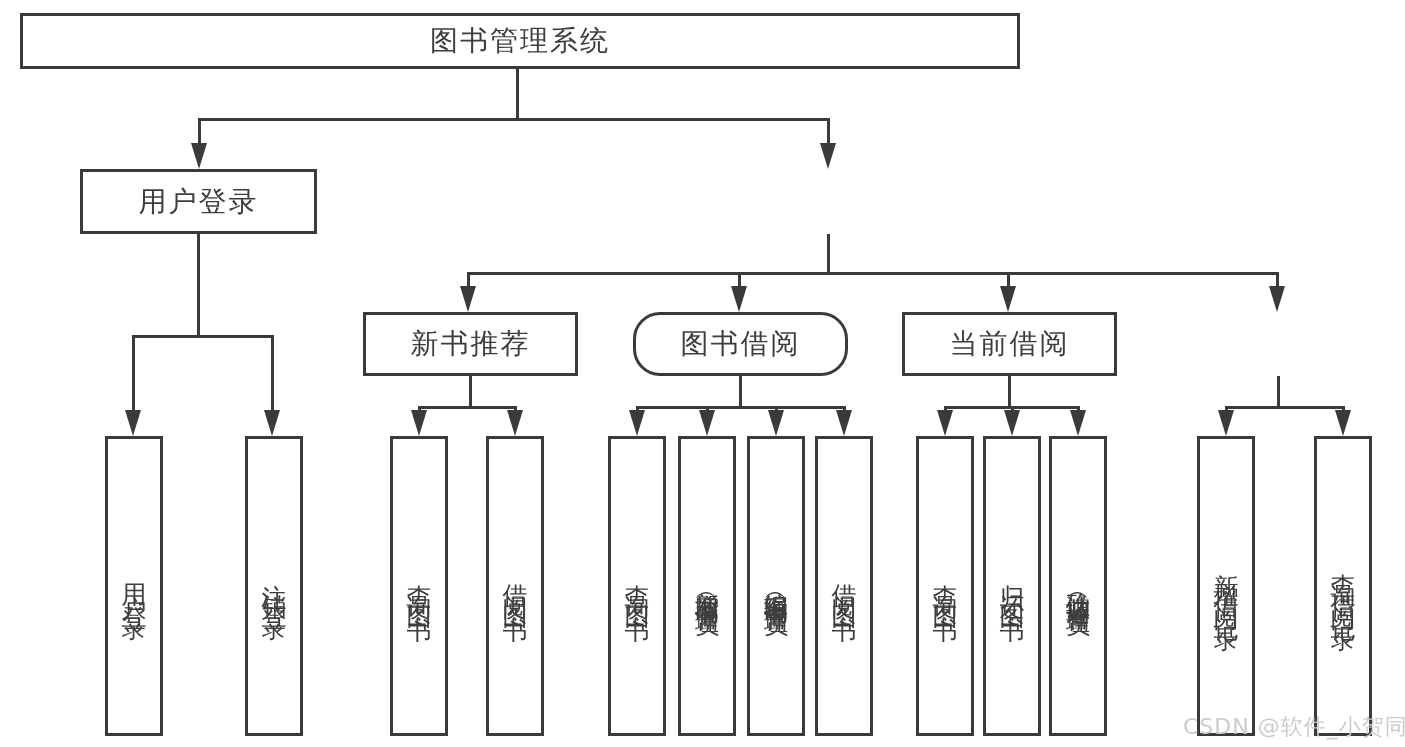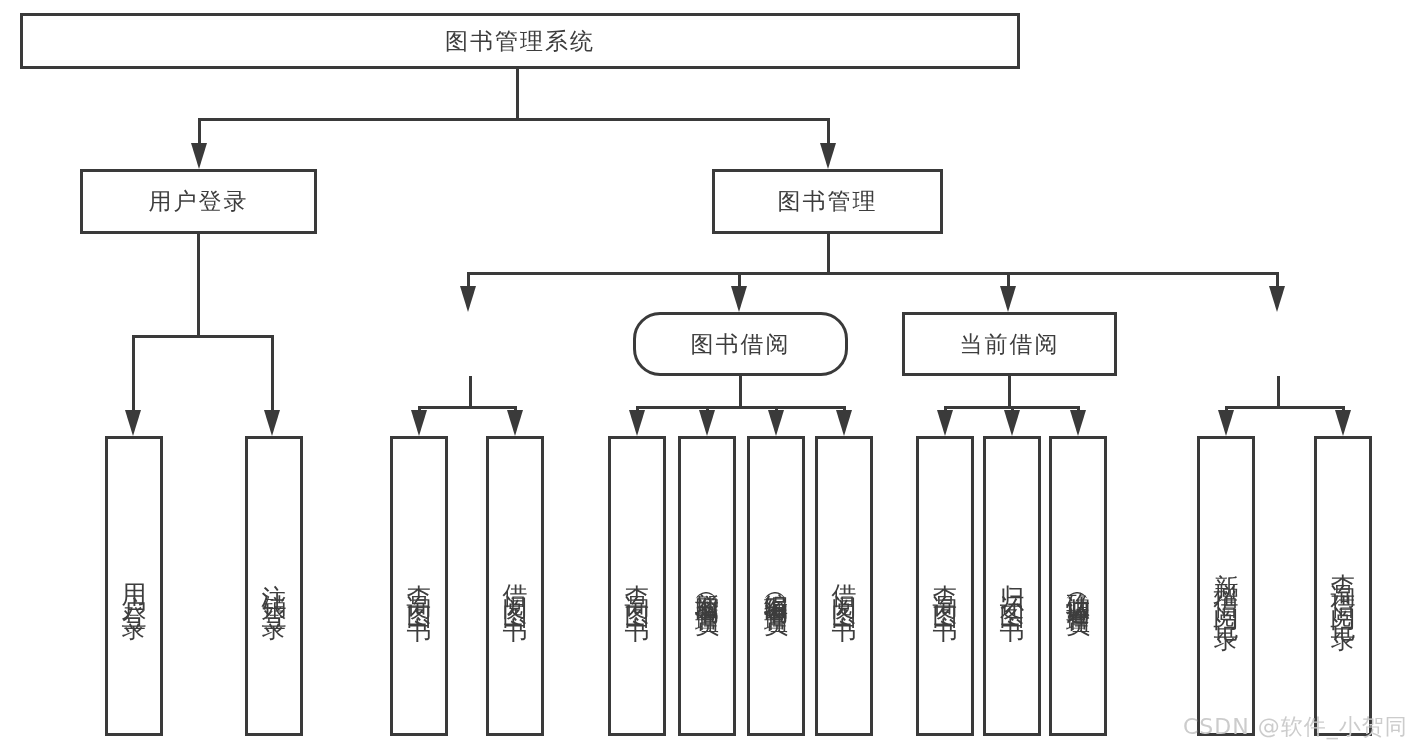--- a/index.html
+++ b/index.html
@@ -9,21 +9,21 @@
     --background:#ffffff;
   }
   html,body{margin:0;padding:0;background:var(--background);}
   .canvas{
     position:relative;width:1405px;height:747px;background:var(--background);
     font-family:"DejaVu Sans","Liberation Sans",sans-serif;overflow:hidden;
   }
   .hbox{
     position:absolute;box-sizing:border-box;border:3px solid var(--line);
     background:var(--background);display:flex;align-items:center;justify-content:center;
-    font-size:23px;color:var(--text);letter-spacing:2px;white-space:nowrap;
+    font-size:28px;color:var(--text);letter-spacing:2px;white-space:nowrap;
   }
   .leaf{
     position:absolute;box-sizing:border-box;border:3px solid var(--line);
     top:436px;width:58px;height:300px;background:var(--background);
     display:flex;align-items:center;justify-content:center;
   }
   .vtext{
     writing-mode:vertical-lr;font-size:25px;color:var(--text);
     letter-spacing:11px;line-height:1;white-space:nowrap;
   }
@@ -48,40 +48,40 @@
   <div class="hbox" style="left:20px;top:13px;width:1000px;height:56px;">图书管理系统</div>
 
   <div class="vline" style="left:516px;top:69px;height:49px;"></div>
   <div class="hline" style="left:199px;top:118px;width:631px;"></div>
   <div class="vline" style="left:198px;top:118px;height:28px;"></div>
   <div class="arrow" style="left:191px;top:143px;"></div>
   <div class="vline" style="left:827px;top:118px;height:28px;"></div>
   <div class="arrow" style="left:820px;top:143px;"></div>
 
   <div class="hbox" style="left:80px;top:169px;width:237px;height:65px;">用户登录</div>
-  <div class="hbox" style="left:712px;top:169px;width:231px;height:65px;">图书管理</div>
 
   <div class="vline" style="left:197px;top:234px;height:101px;"></div>
   <div class="hline" style="left:133px;top:335px;width:140px;"></div>
   <div class="vline" style="left:132px;top:335px;height:76px;"></div>
   <div class="arrow" style="left:125px;top:410px;"></div>
   <div class="vline" style="left:271px;top:335px;height:76px;"></div>
   <div class="arrow" style="left:264px;top:410px;"></div>
 
   <div class="vline" style="left:827px;top:234px;height:38px;"></div>
   <div class="hline" style="left:468px;top:272px;width:810px;"></div>
   <div class="vline" style="left:467px;top:272px;height:16px;"></div>
   <div class="arrow" style="left:460px;top:286px;"></div>
   <div class="vline" style="left:738px;top:272px;height:16px;"></div>
   <div class="arrow" style="left:731px;top:286px;"></div>
   <div class="vline" style="left:1007px;top:272px;height:16px;"></div>
   <div class="arrow" style="left:1000px;top:286px;"></div>
   <div class="vline" style="left:1276px;top:272px;height:16px;"></div>
   <div class="arrow" style="left:1269px;top:286px;"></div>
 
+  <div class="hbox" style="left:363px;top:312px;width:215px;height:64px;">新书推荐</div>
   <div class="hbox" style="left:633px;top:312px;width:215px;height:64px;border-radius:27px;">图书借阅</div>
   <div class="hbox" style="left:902px;top:312px;width:215px;height:64px;font-family:Liberation Mono, monospace;">当前借阅</div>
 
   <div class="vline" style="left:469px;top:376px;height:30px;"></div>
   <div class="hline" style="left:419px;top:406px;width:97px;"></div>
   <div class="vline" style="left:418px;top:406px;height:8px;"></div>
   <div class="arrow" style="left:411px;top:410px;"></div>
   <div class="vline" style="left:514px;top:406px;height:8px;"></div>
   <div class="arrow" style="left:507px;top:410px;"></div>
 

